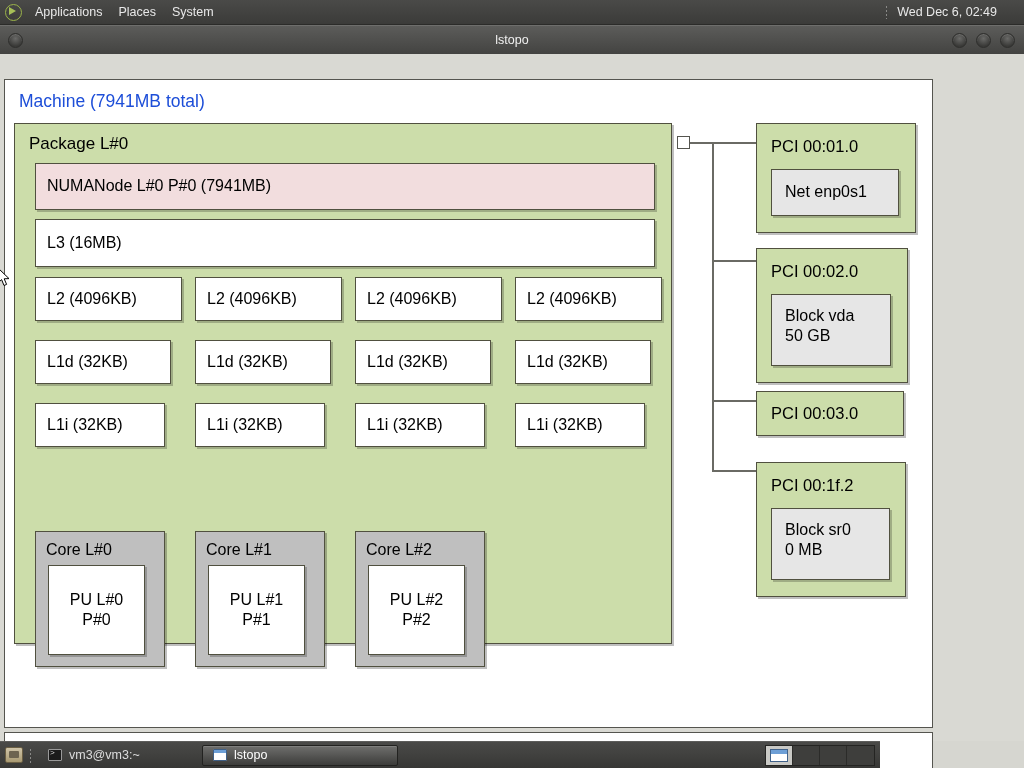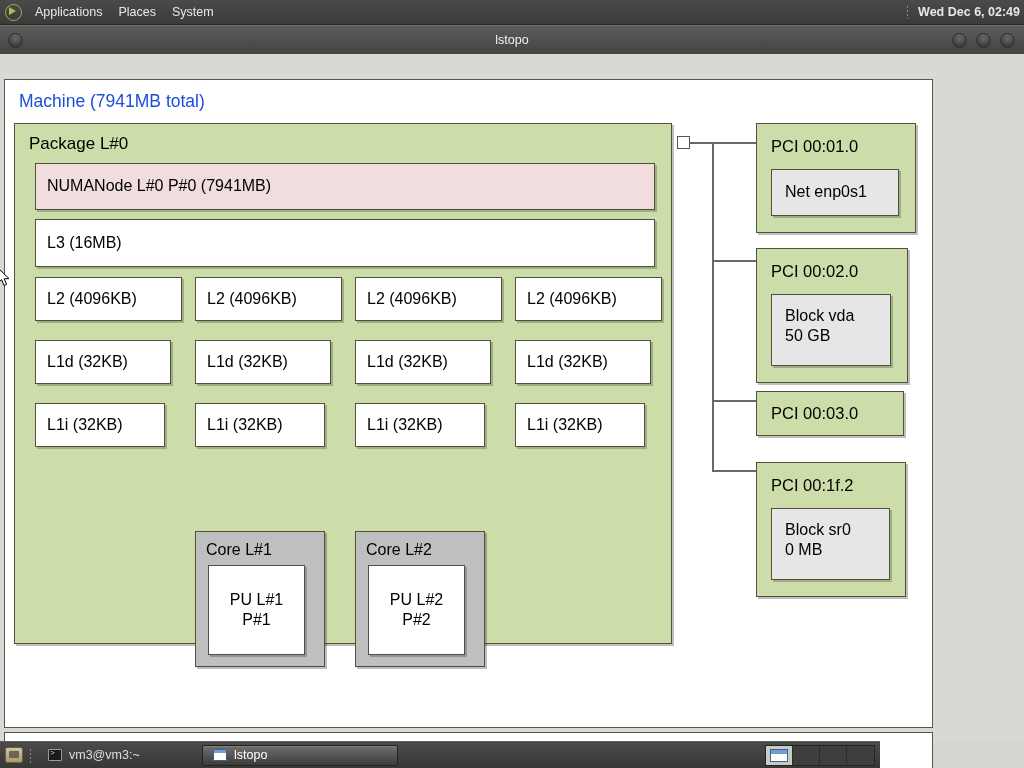--- a/index.html
+++ b/index.html
@@ -31,21 +31,21 @@
     border-top: 4.5px solid transparent;
     border-bottom: 4.5px solid transparent;
   }
   .menu-item { padding: 2px 8px; cursor: default; white-space: nowrap; }
   .panel-spacer { flex: 1; }
   .panel-grip {
     width: 3px; height: 14px; margin-right: 9px;
     background-image: radial-gradient(#8a8a88 40%, transparent 41%);
     background-size: 3px 4px; flex: none;
   }
-  .clock { padding-right: 4px; font-size: 12.5px; white-space: nowrap; font-weight: bold; }
+  .clock { padding-right: 27px; font-size: 12.5px; white-space: nowrap; }
 
   
   .window {
     position: absolute; left: 0; top: 25px; width: 1024px; height: 716px;
   }
   .titlebar {
     position: relative; height: 29px;
     background: linear-gradient(#5c5c5a, #434341);
     border-top: 1px solid #6e6e6c;
     display: flex; align-items: center; justify-content: center;
@@ -298,20 +298,27 @@
           <div class="box cache" style="left:180px; top:279px; width:130px;">
             <div class="label" style="top:11px;">L1i (32KB)</div>
           </div>
           <div class="box cache" style="left:340px; top:279px; width:130px;">
             <div class="label" style="top:11px;">L1i (32KB)</div>
           </div>
           <div class="box cache" style="left:500px; top:279px; width:130px;">
             <div class="label" style="top:11px;">L1i (32KB)</div>
           </div>
 
+          <div class="box core" style="left:20px;">
+            <div class="label">Core L#0</div>
+            <div class="box pu">
+              <div class="label">PU L#0
+P#0</div>
+            </div>
+          </div>
           <div class="box core" style="left:180px;">
             <div class="label">Core L#1</div>
             <div class="box pu">
               <div class="label">PU L#1
 P#1</div>
             </div>
           </div>
           <div class="box core" style="left:340px;">
             <div class="label">Core L#2</div>
             <div class="box pu">

